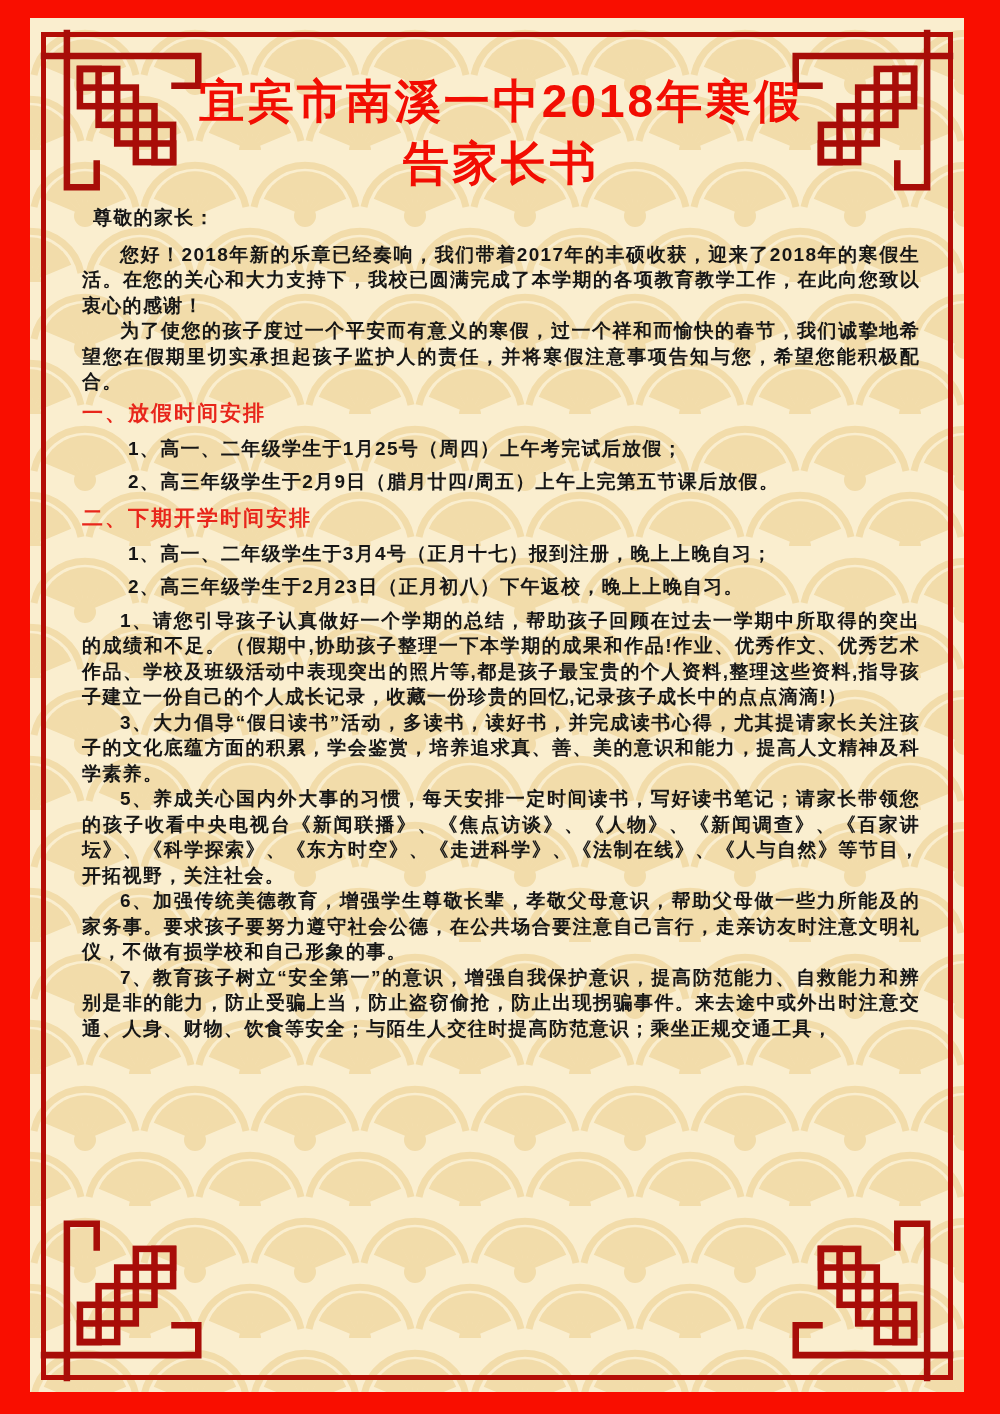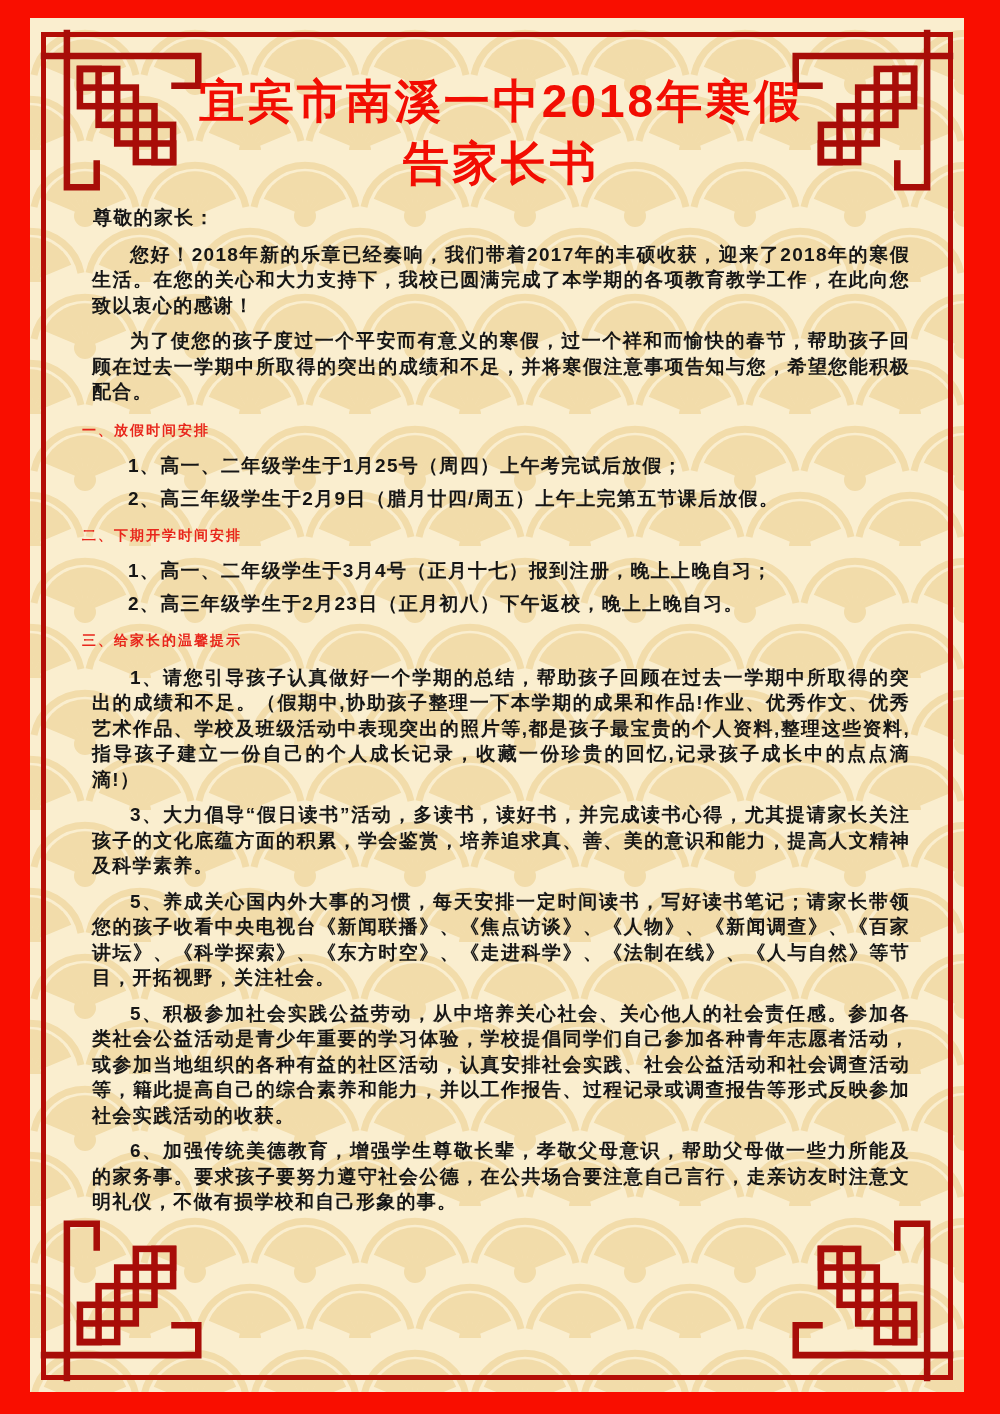--- a/index.html
+++ b/index.html
@@ -16,22 +16,22 @@
   .corner.tl{top:9px;left:8px;}
   .corner.tr{top:9px;right:8px;transform:scaleX(-1);}
   .corner.bl{bottom:8px;left:8px;transform:scaleY(-1);}
   .corner.br{bottom:8px;right:8px;transform:scale(-1,-1);}
   
   .content{position:absolute;z-index:3;left:52px;right:44px;top:40px;color:#161616;}
   .title{margin:12px 0 10px 0;text-align:center;color:#f20d02;font-weight:900;
     font-size:46px;line-height:62px;letter-spacing:3px;}
   .body-text{font-size:19px;line-height:25.5px;letter-spacing:1.3px;font-weight:700;}
   .salutation{margin:11px;}
-  .para{margin:10px;text-indent:2em;text-align:justify;}
-  .sec-heading{margin:3px 0 2px 0;color:#e8261b;font-size:14px;line-height:30px;
+  .para{margin:0;text-indent:2em;text-align:justify;}
+  .sec-heading{margin:3px 0 2px 0;color:#e8261b;font-size:21px;line-height:30px;
     font-weight:700;letter-spacing:2px;}
   .sec-item{margin:8px;text-indent:2em;}
 </style>
 </head>
 <body>
 
 <div class="page">
   <div class="sheet">
 
     <svg class="bg-pattern" xmlns="http://www.w3.org/2000/svg" width="934" height="1374">
@@ -110,33 +110,32 @@
 
     <div class="content">
       <h1 class="title">
         <span>宜宾市南溪一中2018年寒假</span><br>
         <span>告家长书</span>
       </h1>
 
       <div class="body-text">
         <p class="salutation">尊敬的家长：</p>
         <p class="para">您好！2018年新的乐章已经奏响，我们带着2017年的丰硕收获，迎来了2018年的寒假生活。在您的关心和大力支持下，我校已圆满完成了本学期的各项教育教学工作，在此向您致以衷心的感谢！</p>
-        <p class="para">为了使您的孩子度过一个平安而有意义的寒假，过一个祥和而愉快的春节，帮助孩子回顾在过去一学期中所取得的突出的成绩和不足，并将寒假注意事项告知与您，希望您能积极配合。</p>
+        <p class="para">为了使您的孩子度过一个平安而有意义的寒假，过一个祥和而愉快的春节，我们诚挚地希望您在假期里切实承担起孩子监护人的责任，并将寒假注意事项告知与您，希望您能积极配合。</p>
 
         <h2 class="sec-heading">一、放假时间安排</h2>
         <p class="sec-item">1、高一、二年级学生于1月25号（周四）上午考完试后放假；</p>
         <p class="sec-item">2、高三年级学生于2月9日（腊月廿四/周五）上午上完第五节课后放假。</p>
 
         <h2 class="sec-heading">二、下期开学时间安排</h2>
         <p class="sec-item">1、高一、二年级学生于3月4号（正月十七）报到注册，晚上上晚自习；</p>
         <p class="sec-item">2、高三年级学生于2月23日（正月初八）下午返校，晚上上晚自习。</p>
 
-        <h2 class="sec-heading">三、给家长的温馨提示</h2>
         <p class="para">1、请您引导孩子认真做好一个学期的总结，帮助孩子回顾在过去一学期中所取得的突出的成绩和不足。（假期中,协助孩子整理一下本学期的成果和作品!作业、优秀作文、优秀艺术作品、学校及班级活动中表现突出的照片等,都是孩子最宝贵的个人资料,整理这些资料,指导孩子建立一份自己的个人成长记录，收藏一份珍贵的回忆,记录孩子成长中的点点滴滴!）</p>
         <p class="para">3、大力倡导“假日读书”活动，多读书，读好书，并完成读书心得，尤其提请家长关注孩子的文化底蕴方面的积累，学会鉴赏，培养追求真、善、美的意识和能力，提高人文精神及科学素养。</p>
         <p class="para">5、养成关心国内外大事的习惯，每天安排一定时间读书，写好读书笔记；请家长带领您的孩子收看中央电视台《新闻联播》、《焦点访谈》、《人物》、《新闻调查》、《百家讲坛》、《科学探索》、《东方时空》、《走进科学》、《法制在线》、《人与自然》等节目，开拓视野，关注社会。</p>
-        <p class="para">5、积极参加社会实践公益劳动，从中培养关心社会、关心他人的社会责任感。参加各类社会公益活动是青少年重要的学习体验，学校提倡同学们自己参加各种青年志愿者活动，或参加当地组织的各种有益的社区活动，认真安排社会实践、社会公益活动和社会调查活动等，籍此提高自己的综合素养和能力，并以工作报告、过程记录或调查报告等形式反映参加社会实践活动的收获。</p>
         <p class="para">6、加强传统美德教育，增强学生尊敬长辈，孝敬父母意识，帮助父母做一些力所能及的家务事。要求孩子要努力遵守社会公德，在公共场合要注意自己言行，走亲访友时注意文明礼仪，不做有损学校和自己形象的事。</p>
+        <p class="para">7、教育孩子树立“安全第一”的意识，增强自我保护意识，提高防范能力、自救能力和辨别是非的能力，防止受骗上当，防止盗窃偷抢，防止出现拐骗事件。来去途中或外出时注意交通、人身、财物、饮食等安全；与陌生人交往时提高防范意识；乘坐正规交通工具，</p>
       </div>
     </div>
 
   </div>
 </div>
 
 </body></html>

